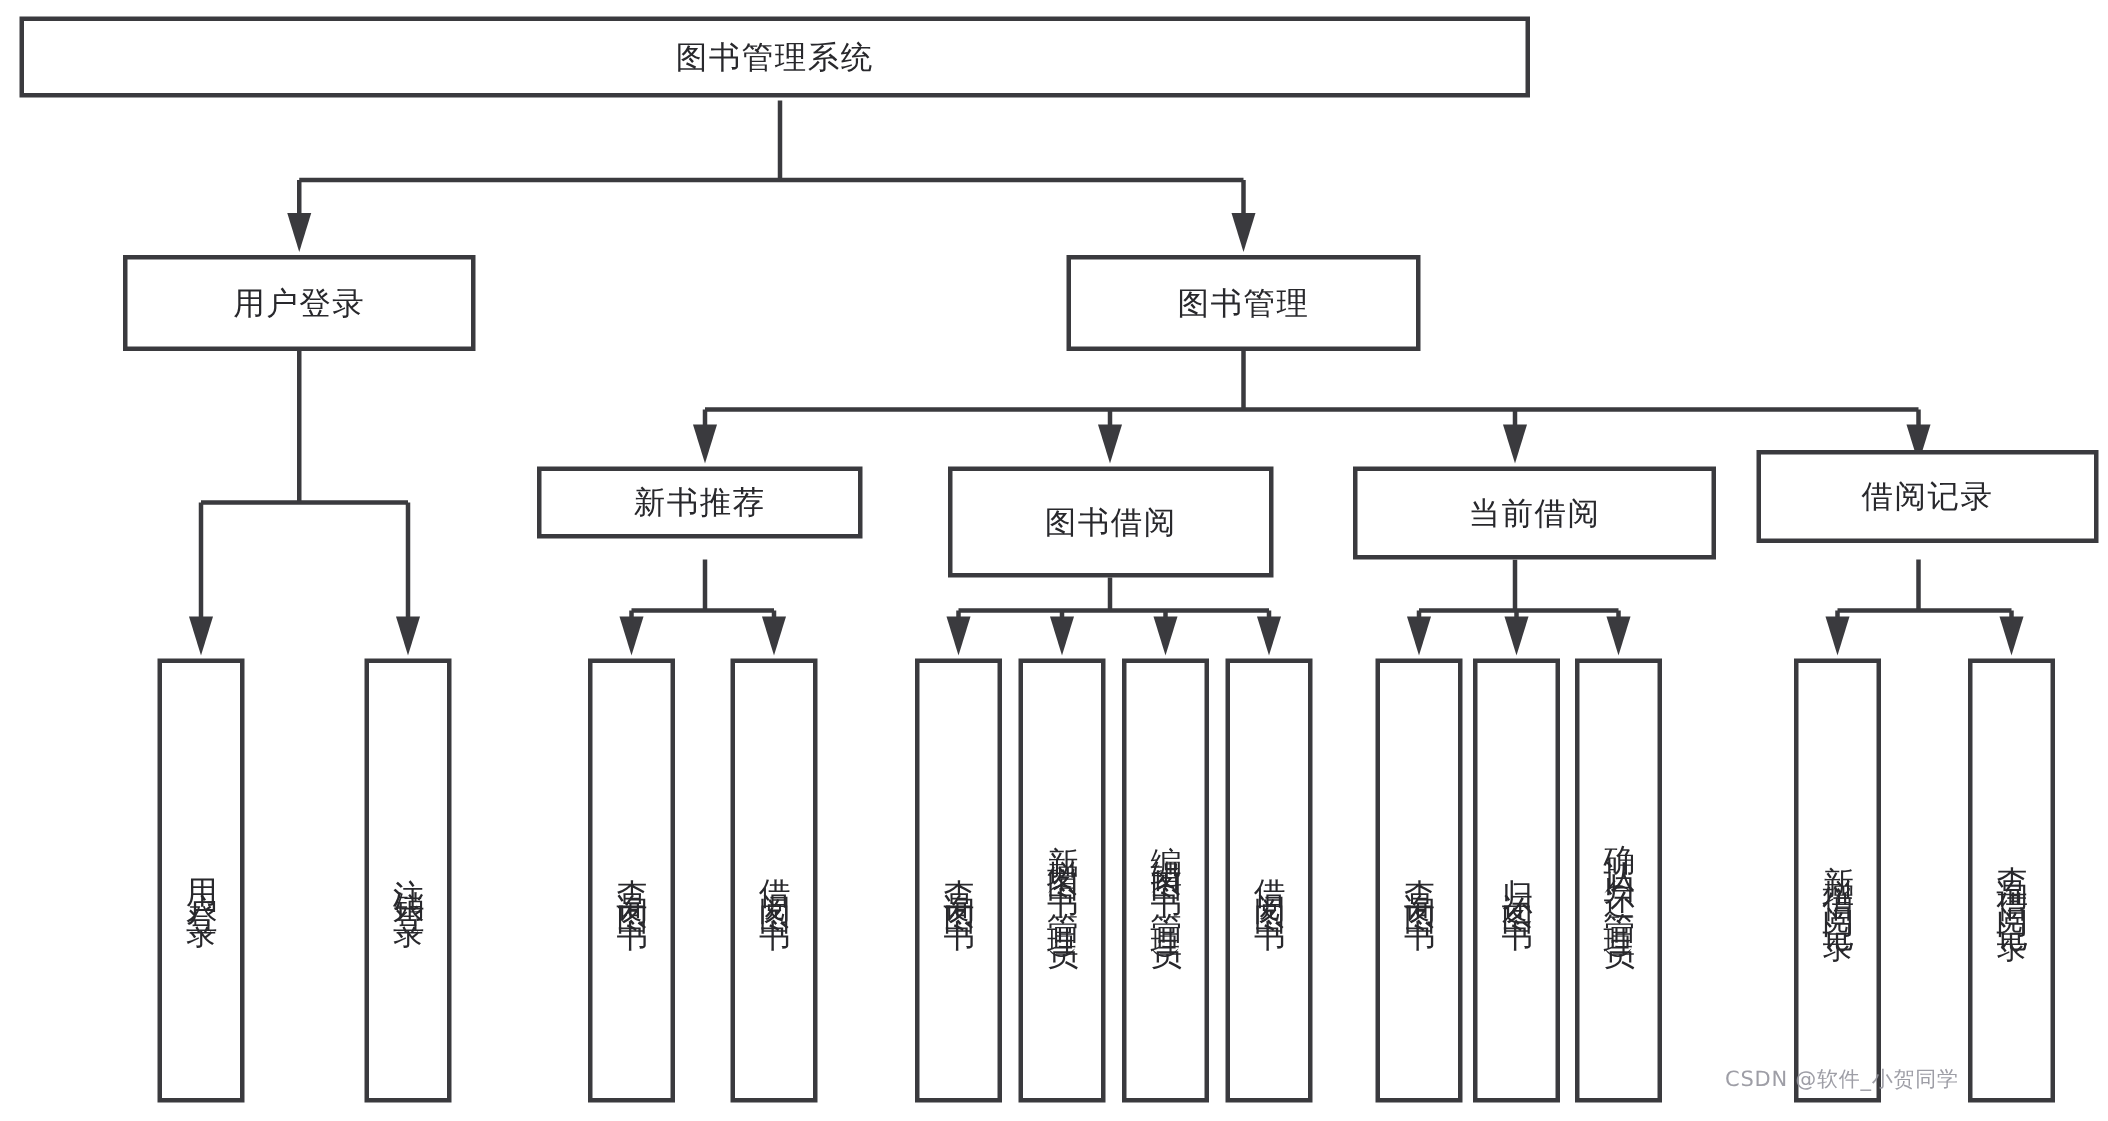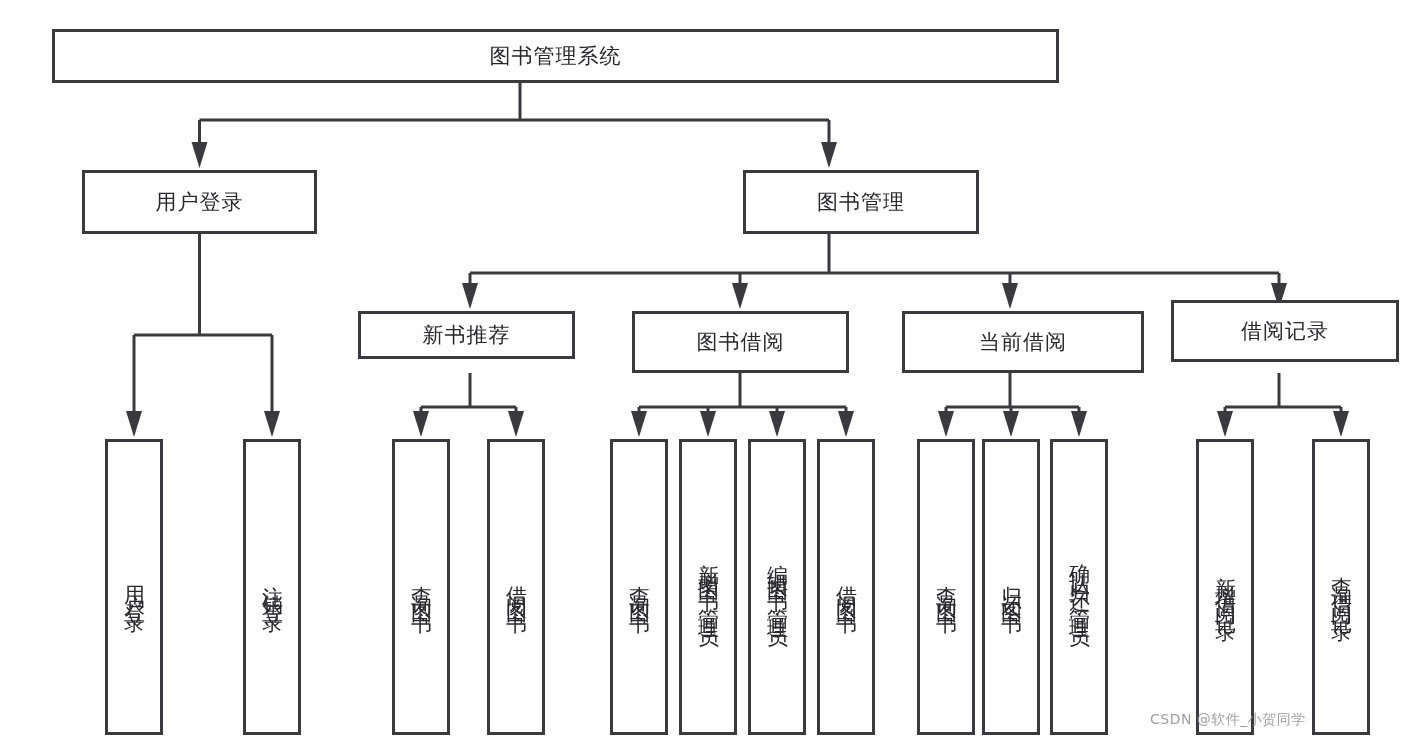--- a/index.html
+++ b/index.html
@@ -120,27 +120,27 @@
       <polygon points="769,411 785,411 777,437"></polygon>
       <polygon points="838,411 854,411 846,437"></polygon>
       <polygon points="938,411 954,411 946,437"></polygon>
       <polygon points="1003,411 1019,411 1011,437"></polygon>
       <polygon points="1071,411 1087,411 1079,437"></polygon>
       <polygon points="1217,411 1233,411 1225,437"></polygon>
       <polygon points="1333,411 1349,411 1341,437"></polygon>
     </g>
   </svg>
 
-  <div class="node" style="left:13px; top:29px; width:1007px; height:54px;margin-left:39px;">图书管理系统</div>
+  <div class="node" style="left:13px; top:11px; width:1007px; height:54px;">图书管理系统</div>
 
   <div class="node" style="left:82px; top:170px; width:235px; height:64px;">用户登录</div>
-  <div class="node" style="left:711px; top:170px; width:236px; height:64px;margin-left:32px;">图书管理</div>
+  <div class="node" style="left:711px; top:170px; width:236px; height:64px;">图书管理</div>
 
   <div class="node" style="left:358px; top:311px; width:217px; height:48px;">新书推荐</div>
-  <div class="node" style="left:632px; top:311px; width:217px; height:62px;font-family:Liberation Serif, serif;">图书借阅</div>
+  <div class="node" style="left:632px; top:311px; width:217px; height:74px;font-family:Liberation Serif, serif;">图书借阅</div>
   <div class="node" style="left:902px; top:311px; width:242px; height:62px;">当前借阅</div>
   <div class="node" style="left:1171px; top:300px; width:228px; height:62px;text-align:right;">借阅记录</div>
 
   <div class="node leaf" style="left:105px; top:439px; width:58px; height:296px;">用户登录</div>
   <div class="node leaf" style="left:243px; top:439px; width:58px; height:296px;">注销登录</div>
 
   <div class="node leaf" style="left:392px; top:439px; width:58px; height:296px;">查询图书</div>
   <div class="node leaf" style="left:487px; top:439px; width:58px; height:296px;">借阅图书</div>
 
   <div class="node leaf" style="left:610px; top:439px; width:58px; height:296px;">查询图书</div>

